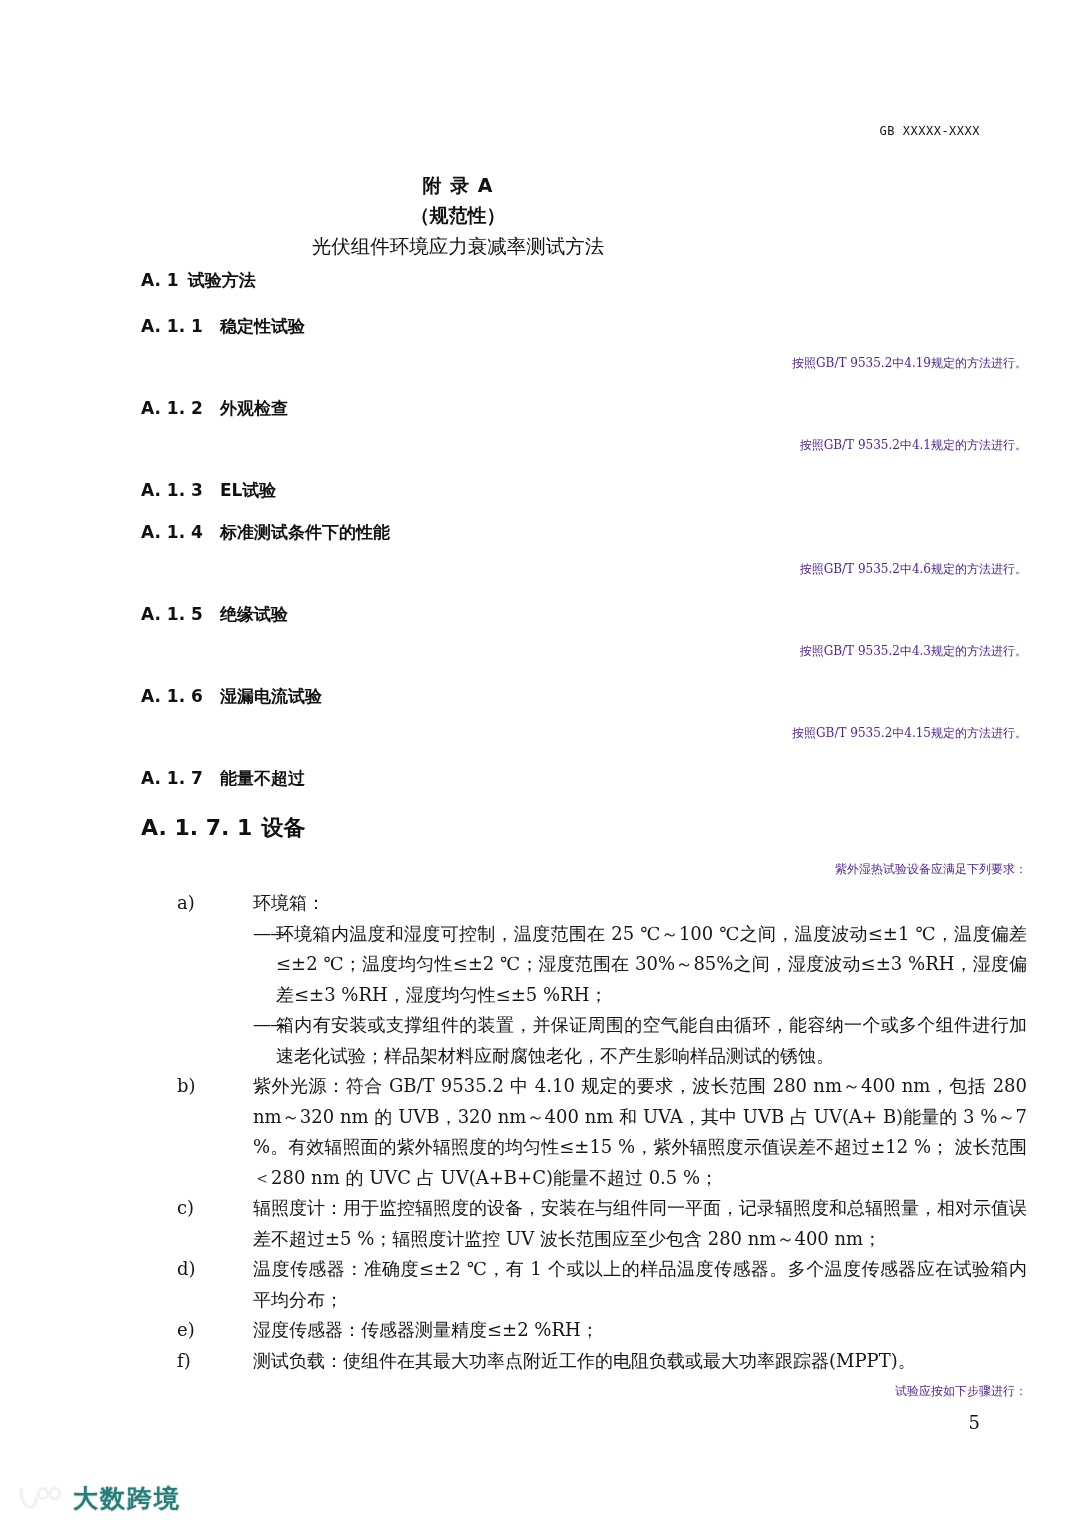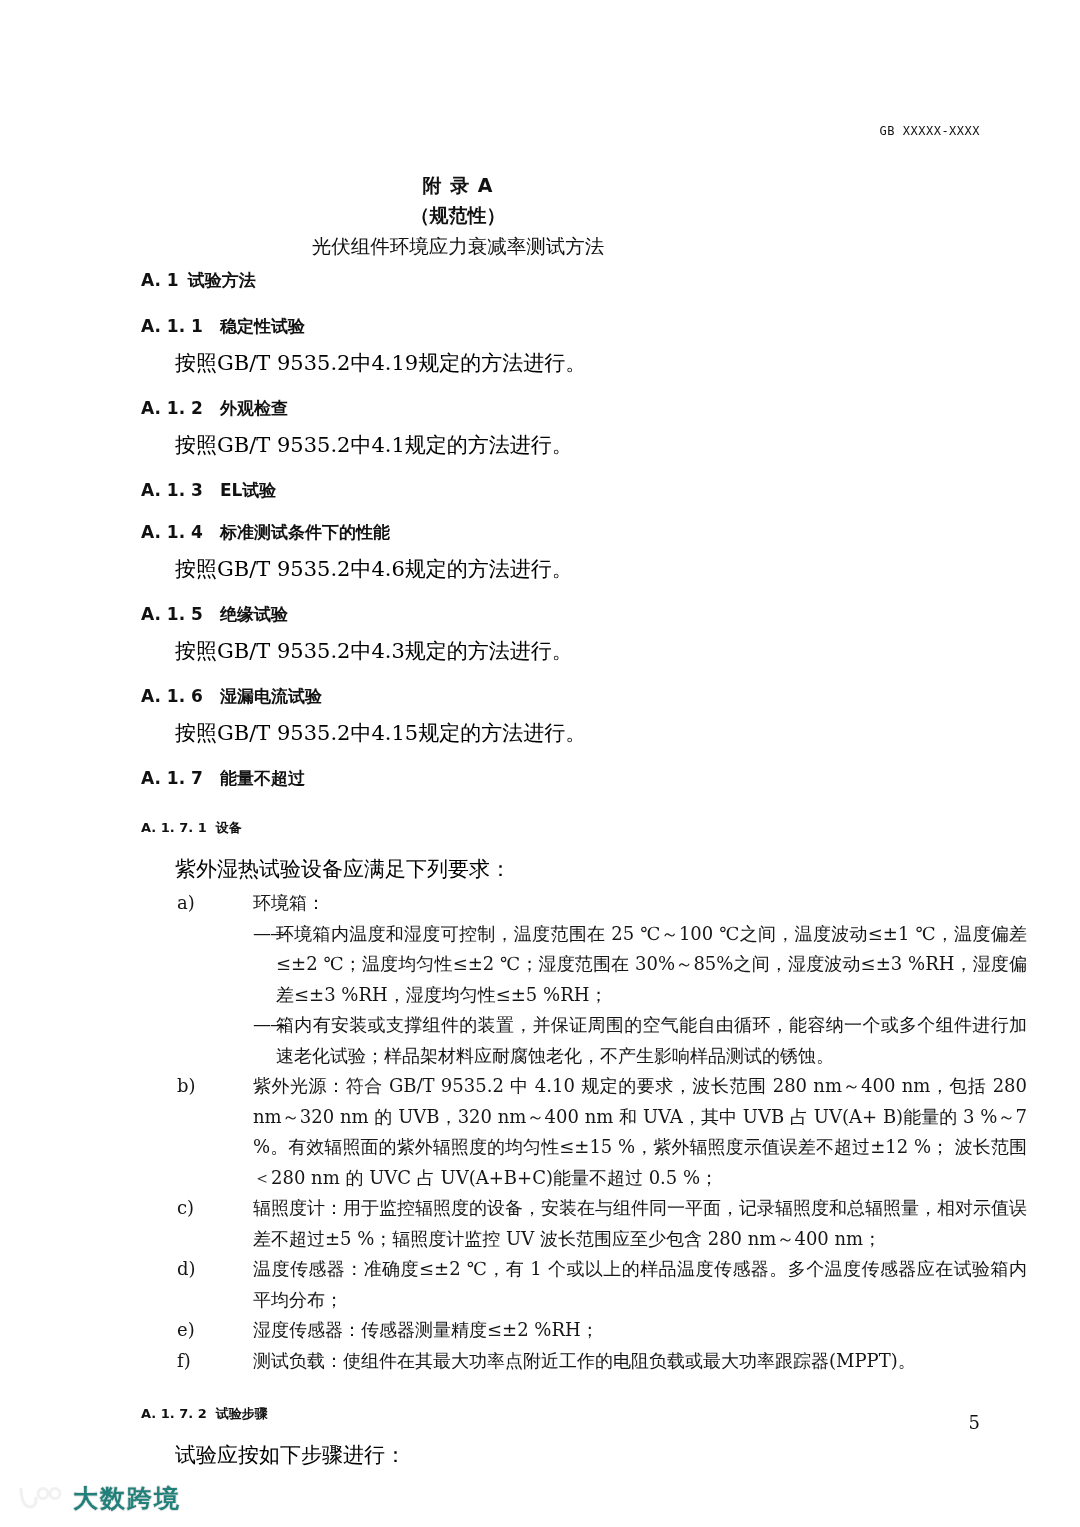--- a/index.html
+++ b/index.html
@@ -87,37 +87,38 @@
     margin-top: 0;
     margin-bottom: 22px;
   }
   h3.clause {           
     font-size: 17px;
     line-height: 24px;
     margin-top: 18px;
     margin-bottom: 10px;
   }
   h4.clause {           
-    font-size: 13px;
+    font-size: 22px;
     line-height: 24px;
     margin-top: 26px;
     margin-bottom: 14px;
   }
   .clause .num { display: inline; }
   .clause .sp-s { display: inline-block; width: 9px; }
   .clause .sp-l { display: inline-block; width: 17px; }
 
   
   p.body {
     font-family: "DejaVu Serif", "Liberation Serif", serif;
-    font-size: 21px;
+    font-size: 12px;
     line-height: 30px;
-    color: #000000;
+    color: #4c1d95;
     margin: 0 0 8px 0;
     padding-left: 34px;
+    text-align: right;
   }
   p.body.tight { margin-bottom: 4px; }
 
   
   ul.letter-list {
     list-style: none;
     margin: 0;
     padding: 0;
   }
   ul.letter-list > li {
@@ -294,23 +295,20 @@
         <span>湿度传感器：传感器测量精度≤±2 %RH；</span>
       </li>
 
       <li>
         <span class="marker">f)</span>
         <span>测试负载：使组件在其最大功率点附近工作的电阻负载或最大功率跟踪器(MPPT)。</span>
       </li>
 
     </ul>
 
-    <h4 class="clause">
-      <span class="num">A. 1. 7. 2</span><span class="sp-s"></span><span>试验步骤</span>
-    </h4>
     <p class="body">试验应按如下步骤进行：</p>
 
   </div>
 
   <div class="page-number">5</div>
 
   <div class="watermark">
     <svg class="wm-mark" viewBox="0 0 46 26">
       <path d="M3 4 C3 4, 3 18, 9 21 C14 23.5, 18 20, 18 16 L18 13" fill="none" stroke="#f0f0f0" stroke-width="3.2" stroke-linecap="round"></path>
       <circle cx="25" cy="8.5" r="5" fill="none" stroke="#f0f0f0" stroke-width="3"></circle>

